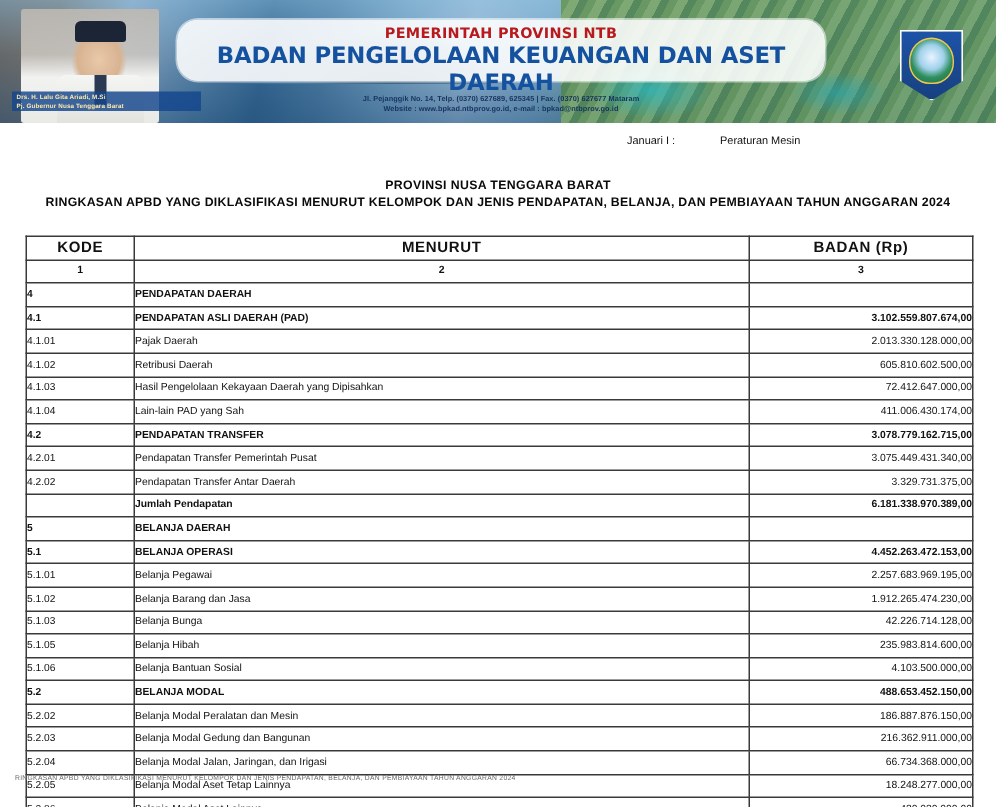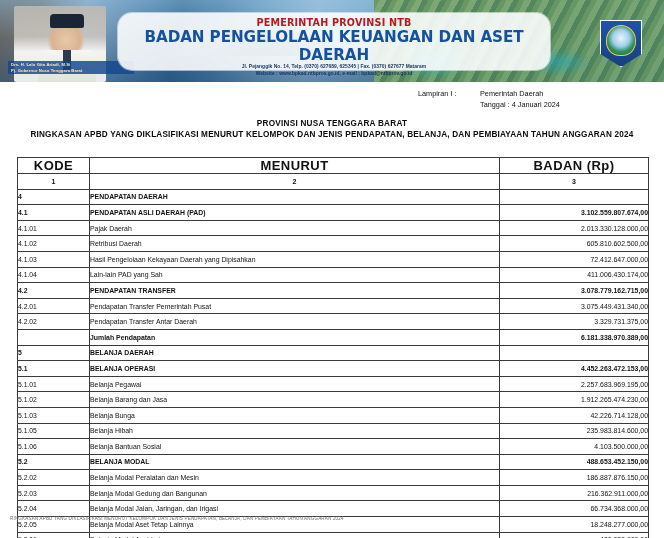--- a/index.html
+++ b/index.html
@@ -117,21 +117,21 @@
     font-weight: bold;
     line-height: 5.6px;
     letter-spacing: 0.1px;
     white-space: nowrap;
   }
   .banner-plate {
     position: absolute;
     left: 118px;
     top: 13px;
     width: 432px;
-    height: 57px;
+    height: 41px;
     background: rgba(255,255,255,0.88);
     border-radius: 14px;
     box-shadow: 0 0 0 1px rgba(255,255,255,0.55);
   }
   .plate-l1 {
     text-align: center;
     color: #b8191d;
     font-size: 9.6px;
     font-weight: bold;
     letter-spacing: 0.2px;
@@ -241,21 +241,21 @@
     vertical-align: middle;
     overflow: hidden;
     white-space: nowrap;
   }
   col.c-kode  { width: 72px; }
   col.c-uraian{ width: 410px; }
   col.c-jumlah{ width: 149px; }
 
   th.h {
     font-weight: bold;
-    font-size: 13px;
+    font-size: 10px;
     letter-spacing: 0.45px;
     height: 16px;
     margin-top: 35px;
   }
   td.num-hdr {
     text-align: center;
     font-weight: bold;
     font-size: 7px;
     height: 13px;
   }
@@ -314,26 +314,22 @@
     <div class="plate-l4">Website : www.bpkad.ntbprov.go.id, e-mail : bpkad@ntbprov.go.id</div>
   </div>
 
   <div class="banner-logo">
     <div class="logo-inner"></div>
   </div>
 </div>
 
 <div class="lampiran">
   <div class="lampiran-row">
-    <span class="lampiran-label">Lampiran I :</span>
-    <span class="lampiran-value">Pemerintah Daerah</span>
-  </div>
-  <div class="lampiran-row">
-    <span class="lampiran-label"></span>
-    <span class="lampiran-value">Tanggal : 4 Januari 2024</span>
+    <span class="lampiran-label">Januari I :</span>
+    <span class="lampiran-value">Peraturan Mesin</span>
   </div>
 </div>
 
 <div class="titles">
   <div class="title-1">PROVINSI NUSA TENGGARA BARAT</div>
   <div class="title-2">RINGKASAN APBD YANG DIKLASIFIKASI MENURUT KELOMPOK DAN JENIS PENDAPATAN, BELANJA, DAN PEMBIAYAAN TAHUN ANGGARAN 2024</div>
 </div>
 
 <div class="table-wrap">
   <table class="apbd">

